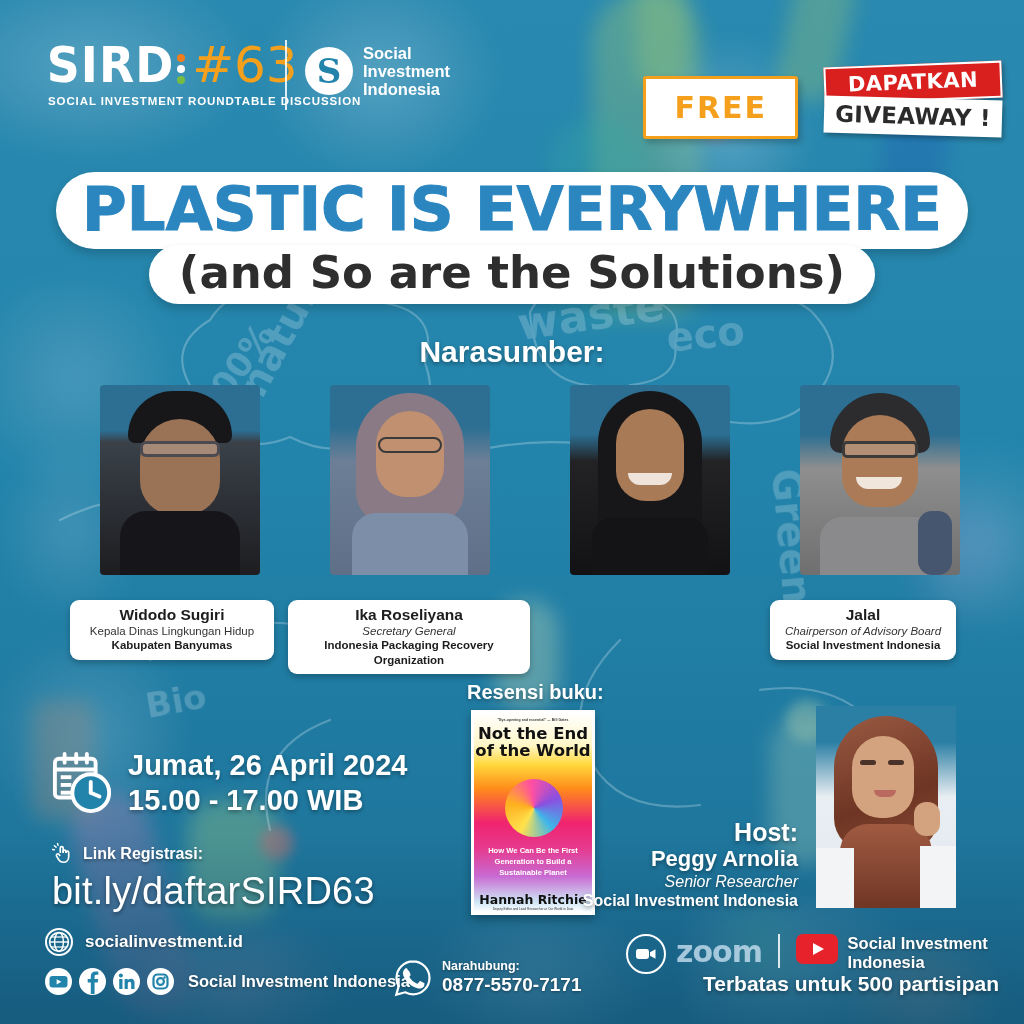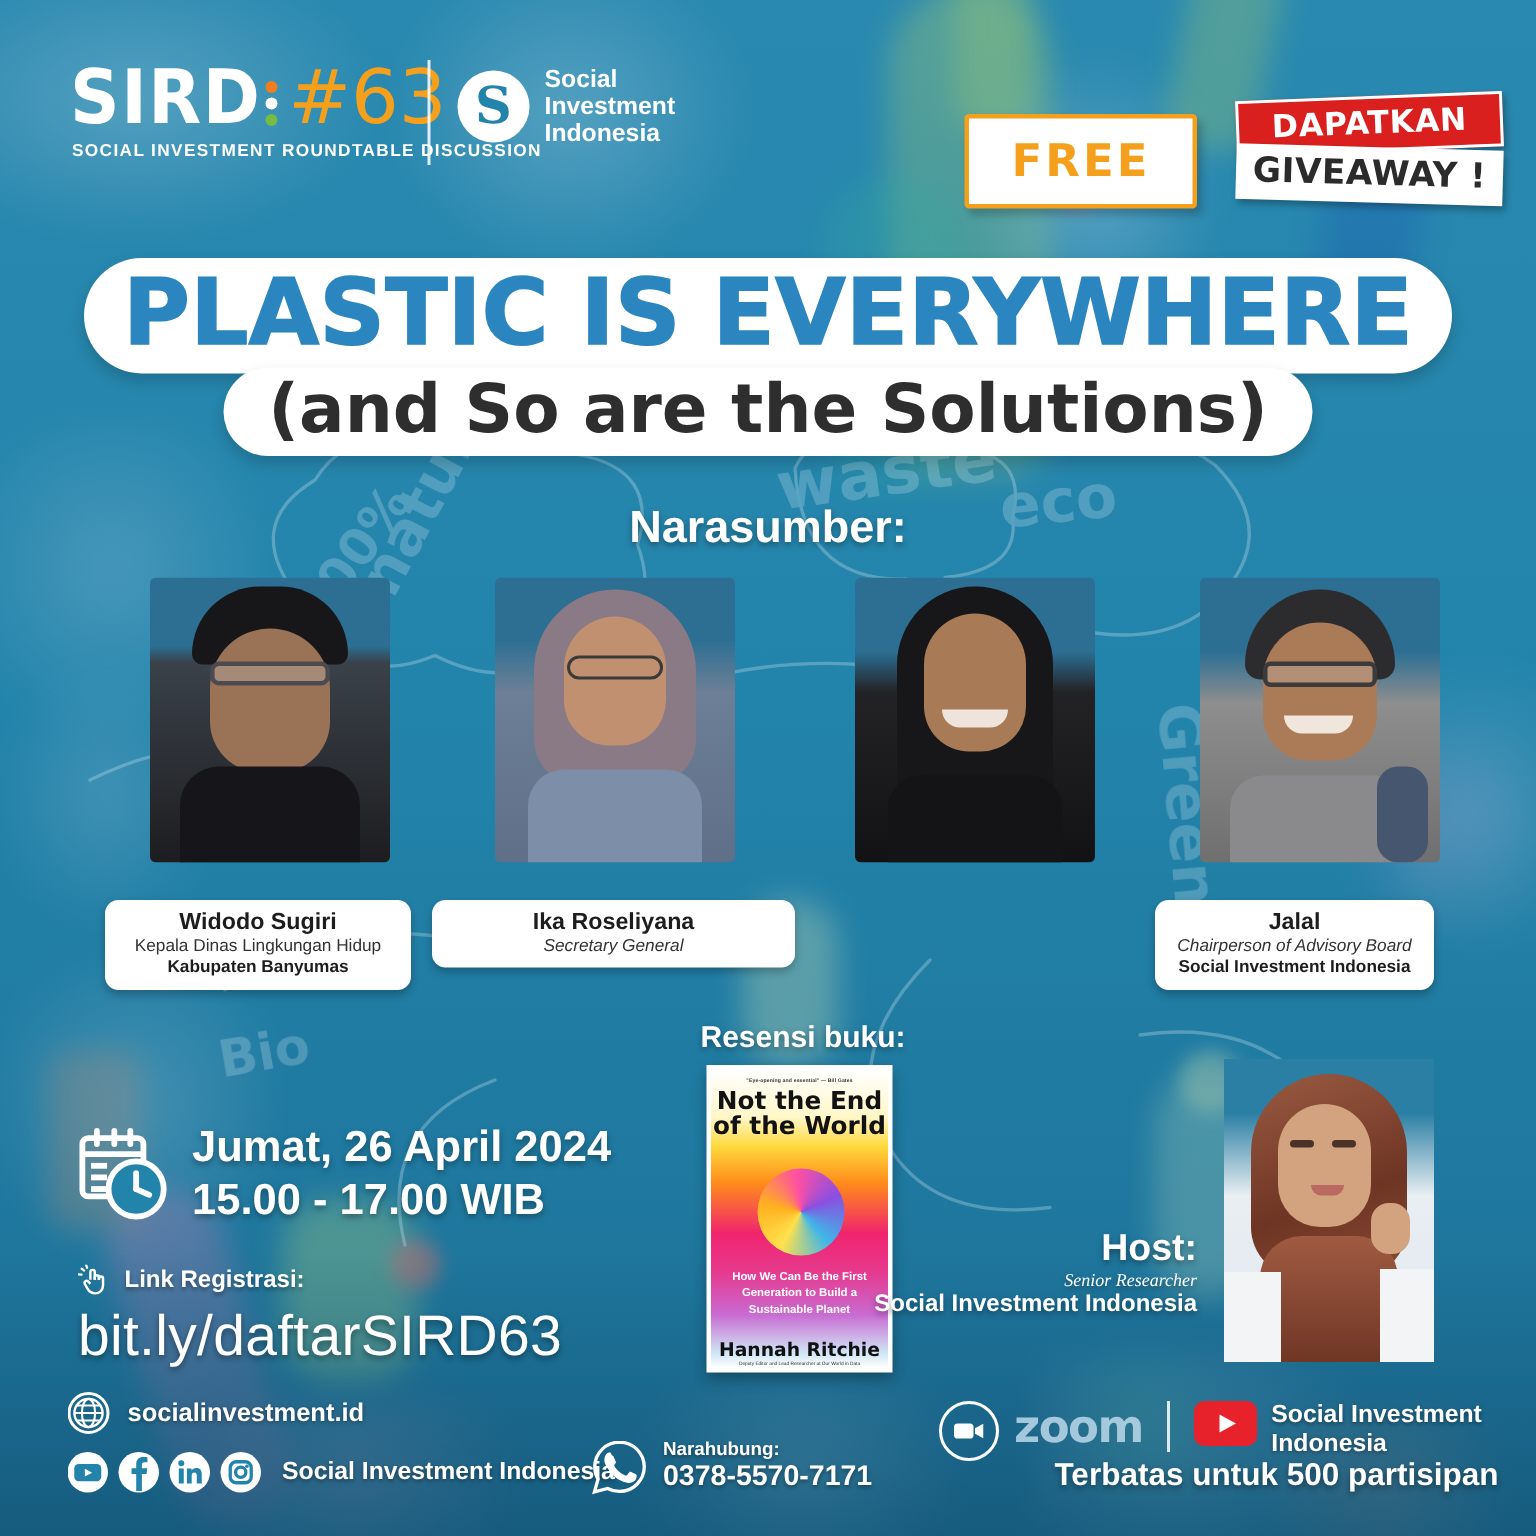--- a/index.html
+++ b/index.html
@@ -152,21 +152,21 @@
   .bk-authsub { position:absolute; top:194px; left:0; width:100%; text-align:center;
                 font-size:3.2px; color:#333; }
 
   
   .host-photo { position:absolute; left:816px; top:706px; width:140px; height:202px;
                 overflow:hidden; }
   .host-txt { position:absolute; right:226px; top:818px; text-align:right; color:#fff;
               text-shadow:0 2px 4px rgba(0,0,0,.4); }
   .host-txt .h { font-size:25px; font-weight:bold; line-height:1.12; }
   .host-txt .nm { font-size:22px; font-weight:bold; line-height:1.18; }
-  .host-txt .ro { font-size:12px; font-style:italic; line-height:1.2;font-family:Liberation Serif, serif; }
+  .host-txt .ro { font-size:16px; font-style:italic; line-height:1.2; }
   .host-txt .og { font-size:16px; font-weight:bold; line-height:1.25; }
 
   
   .web-row { position:absolute; left:45px; top:928px; display:flex; align-items:center; gap:12px; }
   .web-row .t { color:#fff; font-size:17px; font-weight:bold; text-shadow:0 1px 3px rgba(0,0,0,.4); }
   .soc-row { position:absolute; left:45px; top:968px; display:flex; align-items:center; gap:7px; }
   .soc-row .t { color:#fff; font-size:16.5px; font-weight:bold; margin-left:7px;
                 text-shadow:0 1px 3px rgba(0,0,0,.4); }
   .circ { width:27px; height:27px; border-radius:50%; background:#fff; position:relative; flex:none; }
   .circ svg { position:absolute; inset:0; margin:auto; }
@@ -354,20 +354,21 @@
 
   <div class="namecards">
     <div class="nc" style="left:70px;width:204px;">
       <div class="n">Widodo Sugiri</div>
       <div class="r1">Kepala Dinas Lingkungan Hidup</div>
       <div class="r2">Kabupaten Banyumas</div>
     </div>
     <div class="nc" style="left:288px;width:242px;">
       <div class="n">Ika Roseliyana</div>
       <div class="r1 ital">Secretary General</div>
+      <div class="r2">Indonesia Packaging Recovery Organization</div>
     </div>
     <div class="nc" style="left:770px;width:186px;">
       <div class="n">Jalal</div>
       <div class="r1 ital">Chairperson of Advisory Board</div>
       <div class="r2">Social Investment Indonesia</div>
     </div>
   </div>
 
   <div class="datetime">
     <svg width="62" height="62" viewBox="0 0 64 64">
@@ -425,20 +426,21 @@
     <div style="position:absolute;left:44px;top:54px;width:16px;height:5px;background:#4a3228;border-radius:3px;"></div>
     <div style="position:absolute;left:72px;top:54px;width:16px;height:5px;background:#4a3228;border-radius:3px;"></div>
     <div style="position:absolute;left:58px;top:84px;width:22px;height:7px;background:#b9695f;border-radius:0 0 11px 11px;"></div>
     <div style="position:absolute;left:24px;top:118px;width:92px;height:90px;background:linear-gradient(180deg,#a05a42,#6c3423);border-radius:28px 28px 0 0;"></div>
     <div style="position:absolute;left:-2px;top:142px;width:40px;height:66px;background:#f2f4f6;"></div>
     <div style="position:absolute;left:104px;top:140px;width:42px;height:68px;background:#f2f4f6;"></div>
     <div style="position:absolute;left:98px;top:96px;width:26px;height:34px;background:#d3a27e;border-radius:12px;"></div>
   </div>
   <div class="host-txt">
     <div class="h">Host:</div>
+    <div class="nm">Peggy Arnolia</div>
     <div class="ro">Senior Researcher</div>
     <div class="og">Social Investment Indonesia</div>
   </div>
 
   <div class="web-row">
     <span class="ring">
       <svg width="24" height="24" viewBox="0 0 24 24" style="position:absolute;left:0;top:0;">
         <circle cx="12" cy="12" r="9.4" fill="none" stroke="#fff" stroke-width="1.6"></circle>
         <ellipse cx="12" cy="12" rx="4.4" ry="9.4" fill="none" stroke="#fff" stroke-width="1.4"></ellipse>
         <line x1="2.6" y1="12" x2="21.4" y2="12" stroke="#fff" stroke-width="1.4"></line>
@@ -478,21 +480,21 @@
     <span class="t">Social Investment Indonesia</span>
   </div>
 
   <div class="wa-row">
     <svg width="40" height="40" viewBox="0 0 40 40">
       <path d="M20 3.4C10.9 3.4 3.5 10.8 3.5 19.9c0 3 .8 5.8 2.2 8.2L3.3 36.6l8.8-2.3a16.4 16.4 0 0 0 7.9 2c9.1 0 16.5-7.4 16.5-16.4S29.1 3.4 20 3.4z" fill="none" stroke="#fff" stroke-width="2.2"></path>
       <path d="M15 12.4c.4 0 .8 0 1.1.7.4.9 1.3 3 1.4 3.2.1.3.2.5 0 .9-.2.3-.3.6-.6.9-.3.3-.6.7-.3 1.2.3.6 1.4 2.3 3 3.7 2 1.8 3.7 2.3 4.2 2.6.5.2.8.2 1.1-.1.3-.4 1.3-1.5 1.6-2 .3-.5.7-.4 1.1-.3.4.2 2.6 1.3 3 1.5.4.3.7.4.8.6.1.3.1 1.3-.3 2.6-.5 1.3-2.6 2.5-3.6 2.6-1 .1-1.9.5-6.4-1.4-5.4-2.3-8.8-7.9-9-8.3-.3-.4-2.2-2.9-2.2-5.5s1.4-3.9 1.9-4.4c.5-.5 1.1-.6 1.4-.6h.8z" fill="#fff"></path>
     </svg>
     <div class="txt">
       <div class="a">Narahubung:</div>
-      <div class="b">0378-5570-7171</div>
+      <div class="b">0877-5570-7171</div>
     </div>
   </div>
 
   <div class="plat-row">
     <span style="width:40px;height:40px;border-radius:50%;border:2.4px solid #fff;position:relative;display:inline-block;flex:none;">
       <svg width="36" height="36" viewBox="0 0 36 36" style="position:absolute;left:0;top:0;">
         <rect x="8" y="13" width="13" height="10" rx="2.4" fill="#fff"></rect>
         <path d="M22 16.2 L27.5 13.2 V22.8 L22 19.8 Z" fill="#fff"></path>
       </svg>
     </span>

